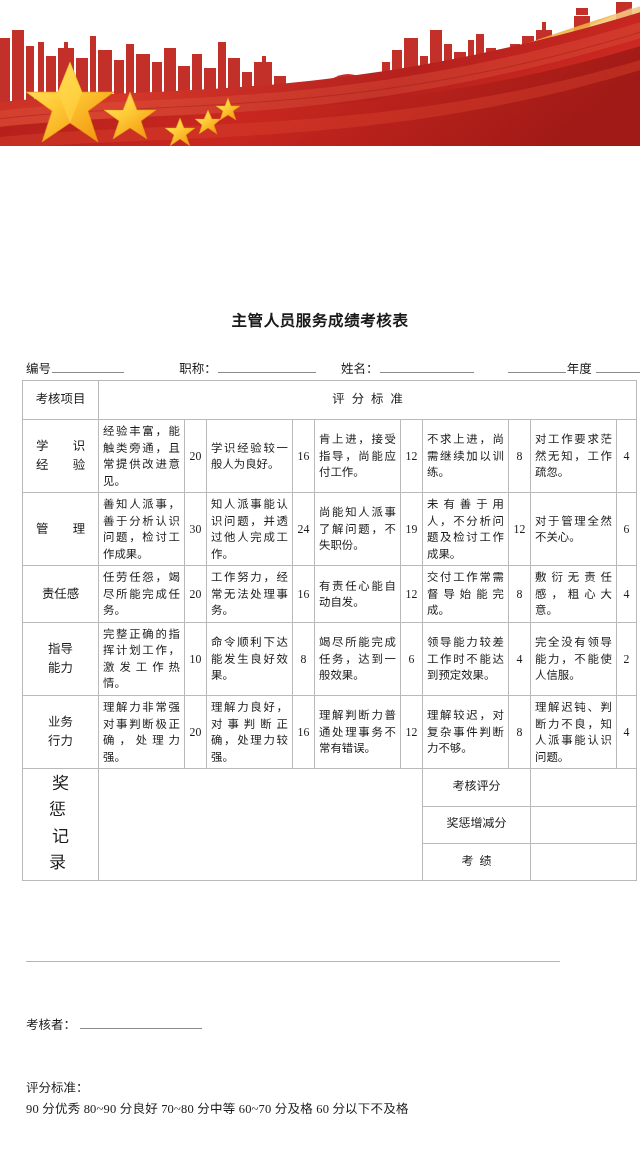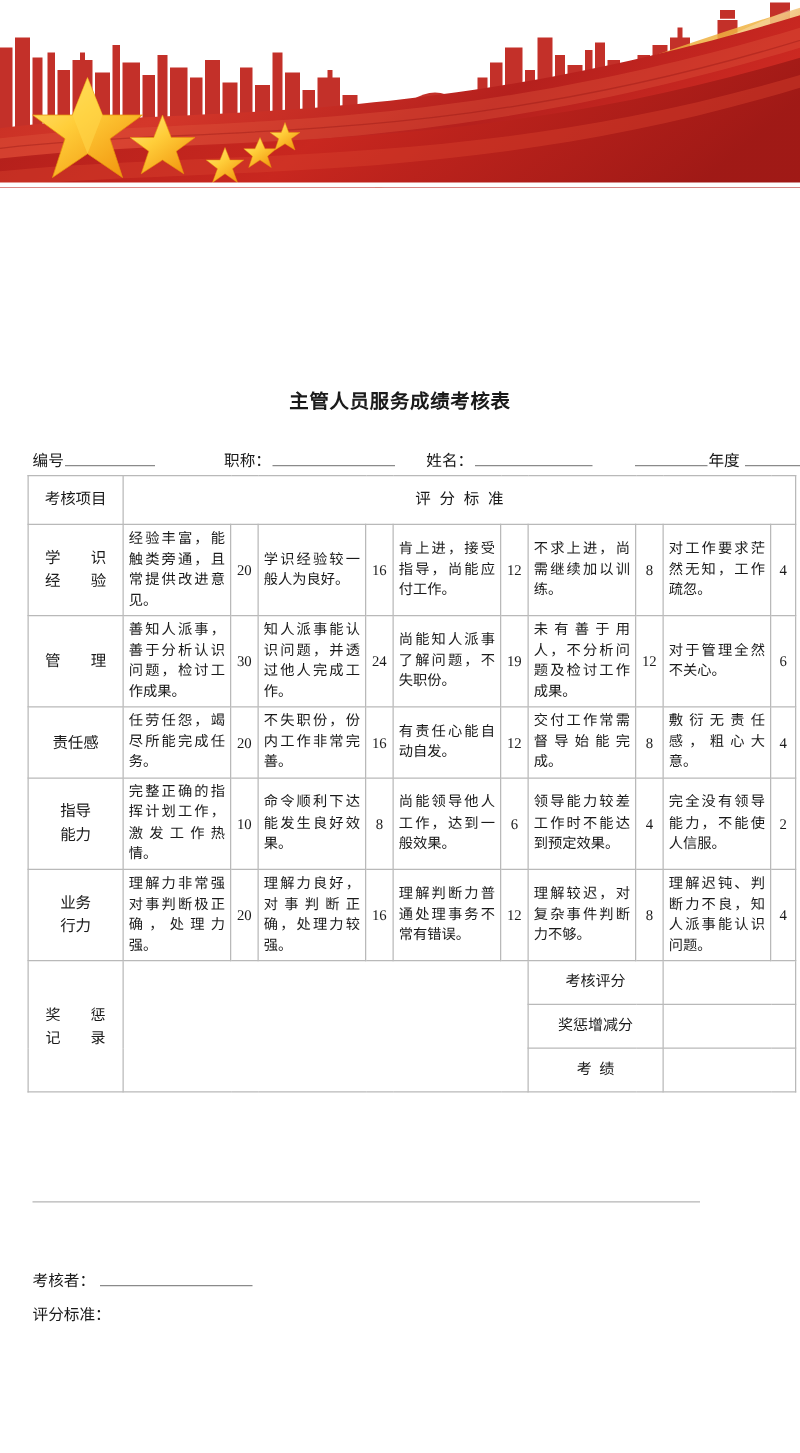--- a/index.html
+++ b/index.html
@@ -105,22 +105,23 @@
     line-height: 1.45;
     padding: 4px 5px;
   }
   .score-cell {
     text-align: center;
     font-size: 11.8px;
     padding: 3px 0;
   }
   .rec-label {
     text-align: center;
-    font-size: 12px;
+    font-size: 17px;
     line-height: 1.55;
+    font-family: Liberation Mono, monospace;
   }
   .rec-label .sp { letter-spacing: 6px; text-indent: 6px; display: block; }
   .rec-blank { }
   .sum-label {
     text-align: center;
     font-size: 12px;
     height: 28px;
     font-family: Liberation Mono, monospace;
   }
   .sum-label.spaced { letter-spacing: 6px; text-indent: 6px; }
@@ -140,21 +141,21 @@
     width: 534px;
   }
   .assessor-row {
     position: absolute;
     left: 26px; top: 1014px;
     font-size: 12.5px;
     white-space: nowrap;
   }
   .criteria-block {
     position: absolute;
-    left: 26px; top: 1042px;
+    left: 26px; top: 1078px;
     font-size: 12.5px;
     line-height: 1.65;
   }
   .criteria-line2 { letter-spacing: 0.2px; }
 </style>
 </head>
 <body>
 
 <div class="banner">
   <svg width="640" height="150" viewBox="0 0 640 150" xmlns="http://www.w3.org/2000/svg">
@@ -359,40 +360,40 @@
       <td class="desc-cell">对于管理全然不关心。</td>
       <td class="score-cell">6</td>
     </tr>
 
     <tr>
       <td class="cat-cell">
         <span>责任感</span>
       </td>
       <td class="desc-cell">任劳任怨，竭尽所能完成任务。</td>
       <td class="score-cell">20</td>
-      <td class="desc-cell">不失职份，份内工作非常完善。</td>
+      <td class="desc-cell">工作努力，经常无法处理事务。</td>
       <td class="score-cell">16</td>
       <td class="desc-cell">有责任心能自动自发。</td>
       <td class="score-cell">12</td>
       <td class="desc-cell">交付工作常需督导始能完成。</td>
       <td class="score-cell">8</td>
       <td class="desc-cell">敷衍无责任感，粗心大意。</td>
       <td class="score-cell">4</td>
     </tr>
 
     <tr>
       <td class="cat-cell">
         <span style="display:block">指导</span>
         <span style="display:block">能力</span>
       </td>
       <td class="desc-cell">完整正确的指挥计划工作，激发工作热情。</td>
       <td class="score-cell">10</td>
       <td class="desc-cell">命令顺利下达能发生良好效果。</td>
       <td class="score-cell">8</td>
-      <td class="desc-cell">尚能领导他人工作，达到一般效果。</td>
+      <td class="desc-cell">竭尽所能完成任务，达到一般效果。</td>
       <td class="score-cell">6</td>
       <td class="desc-cell">领导能力较差工作时不能达到预定效果。</td>
       <td class="score-cell">4</td>
       <td class="desc-cell">完全没有领导能力，不能使人信服。</td>
       <td class="score-cell">2</td>
     </tr>
 
     <tr>
       <td class="cat-cell">
         <span style="display:block">业务</span>
@@ -434,13 +435,14 @@
   <div class="comment-line"></div>
 </div>
 
 <div class="assessor-row">
   <span>考核者：</span>
   <span class="fill-line" style="width:122px"></span>
 </div>
 
 <div class="criteria-block">
   <div>评分标准：</div>
+  <div class="criteria-line2">90 分优秀  80~90 分良好  70~80 分中等  60~70 分及格  60 分以下不及格</div>
 </div>
 
 </body></html>

